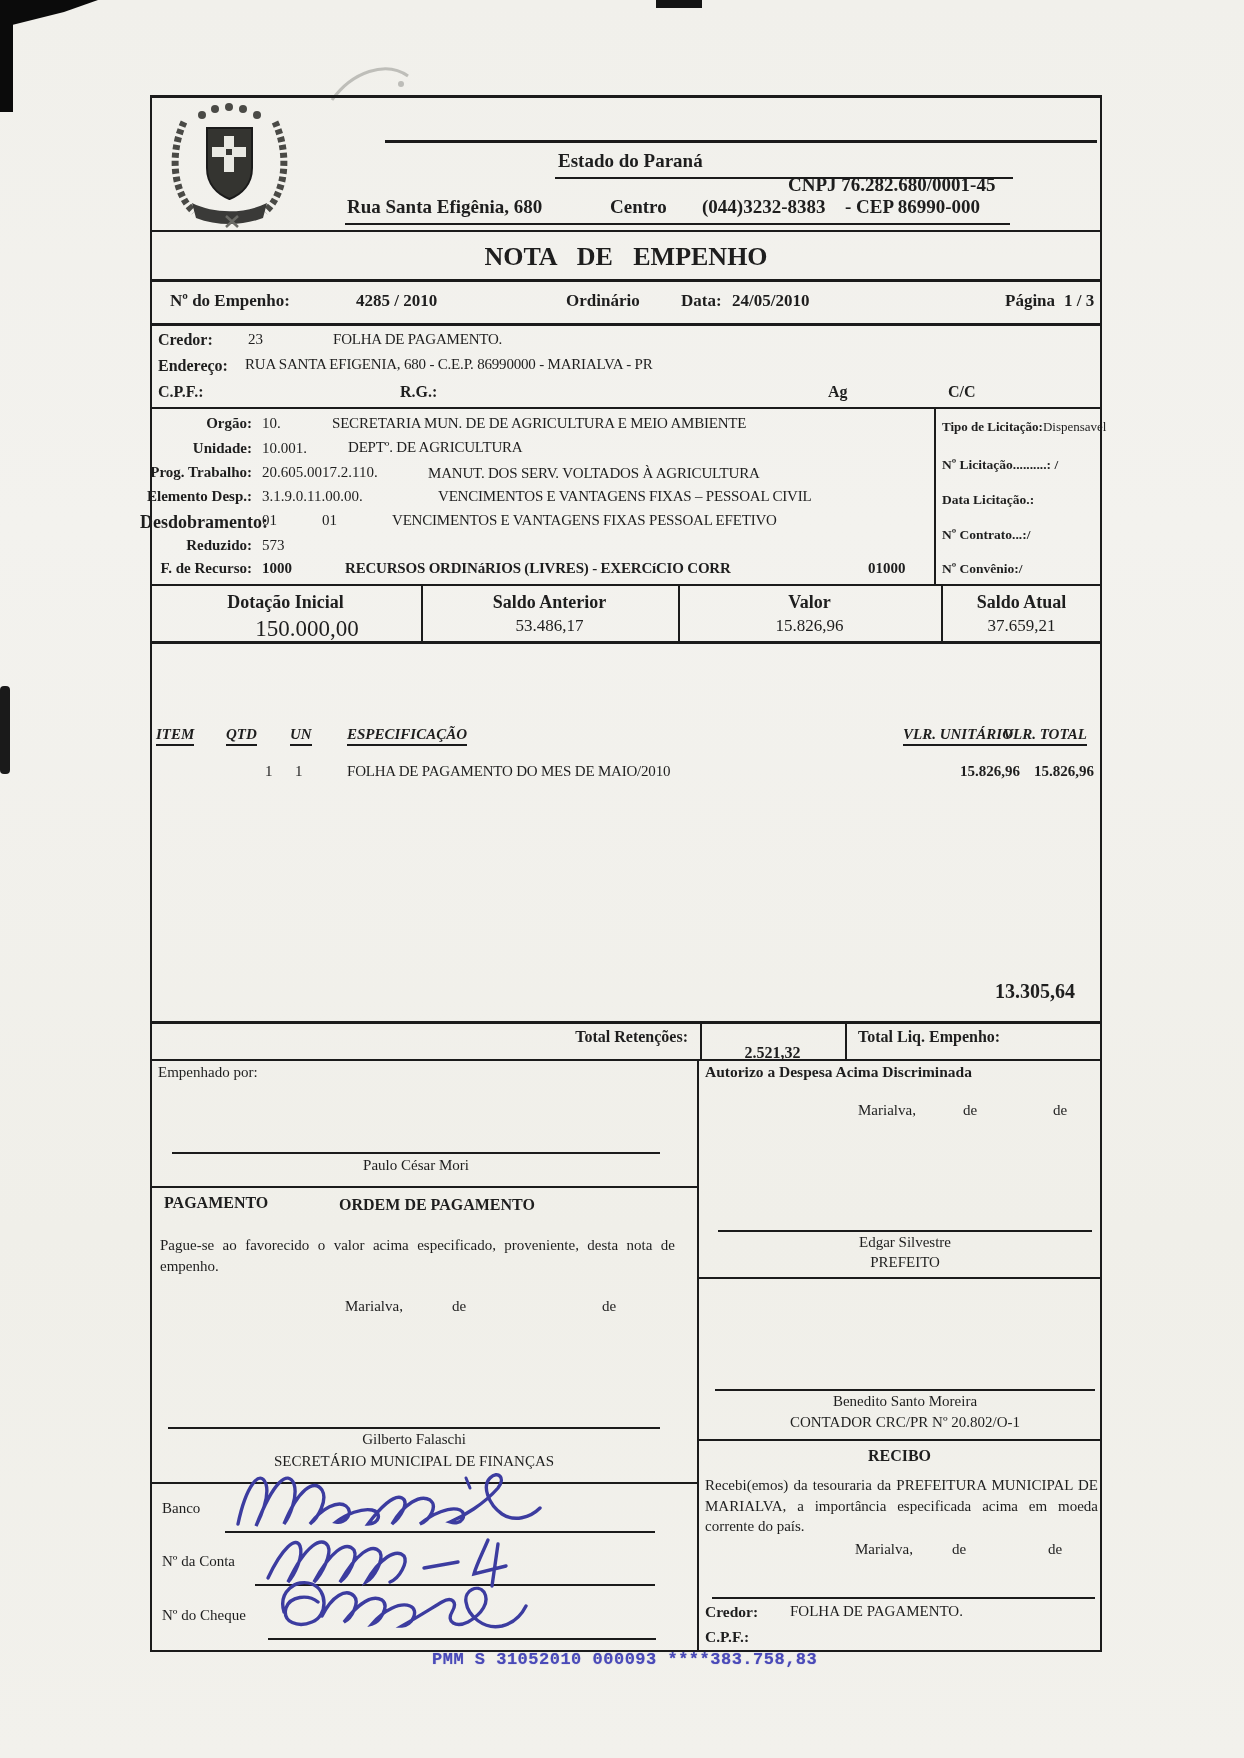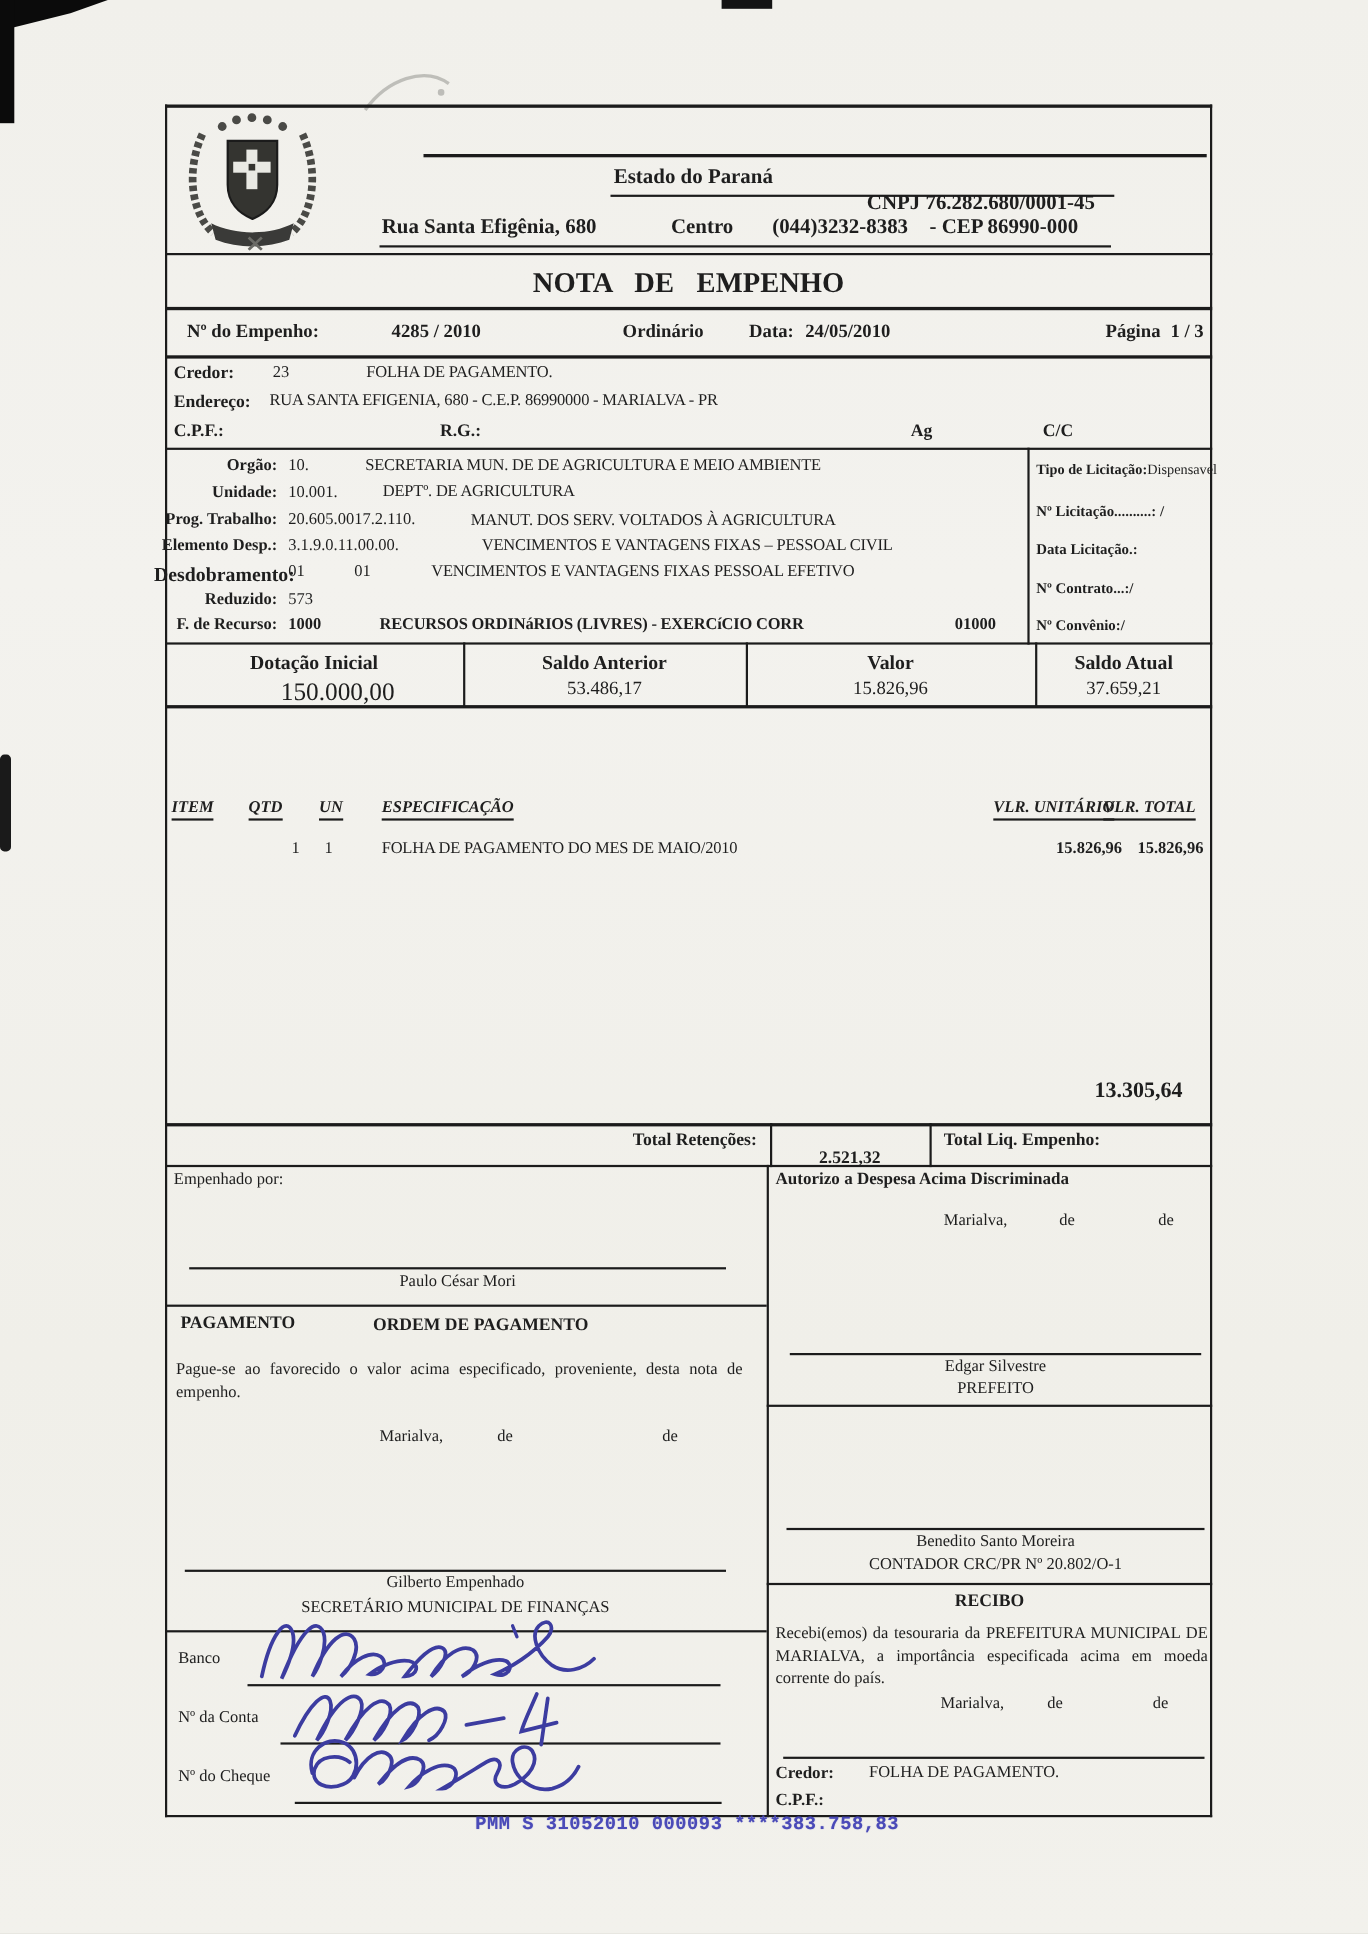--- a/index.html
+++ b/index.html
@@ -183,21 +183,21 @@
   <div class="t b" style="left:164px;top:1194px;font-size:16px;">PAGAMENTO</div>
   <div class="t b ctr" style="left:277px;top:1196px;width:320px;font-size:16px;">ORDEM DE PAGAMENTO</div>
 
   <div class="t just" style="left:160px;top:1235px;width:515px;font-size:15px;line-height:1.4;">Pague-se ao favorecido o valor acima especificado, proveniente, desta nota de empenho.</div>
 
   <div class="t" style="left:345px;top:1298px;font-size:15px;">Marialva,</div>
   <div class="t" style="left:452px;top:1298px;font-size:15px;">de</div>
   <div class="t" style="left:602px;top:1298px;font-size:15px;">de</div>
 
   <div class="ln" style="left:168px;top:1427px;width:492px;height:2px;"></div>
-  <div class="t ctr" style="left:168px;top:1431px;width:492px;font-size:15px;">Gilberto Empenhado</div>
+  <div class="t ctr" style="left:168px;top:1431px;width:492px;font-size:15px;">Gilberto Falaschi</div>
   <div class="t ctr" style="left:168px;top:1453px;width:492px;font-size:15px;">SECRETÁRIO MUNICIPAL DE FINANÇAS</div>
 
   <div class="t" style="left:162px;top:1500px;font-size:15px;">Banco</div>
   <div class="ln" style="left:225px;top:1531px;width:430px;height:2px;"></div>
   <div class="t" style="left:162px;top:1553px;font-size:15px;">Nº da Conta</div>
   <div class="ln" style="left:255px;top:1584px;width:400px;height:2px;"></div>
   <div class="t" style="left:162px;top:1607px;font-size:15px;">Nº do Cheque</div>
   <div class="ln" style="left:268px;top:1638px;width:388px;height:2px;"></div>
 
   <svg style="position:absolute;left:230px;top:1460px;" width="345" height="78" viewBox="0 0 345 78">

